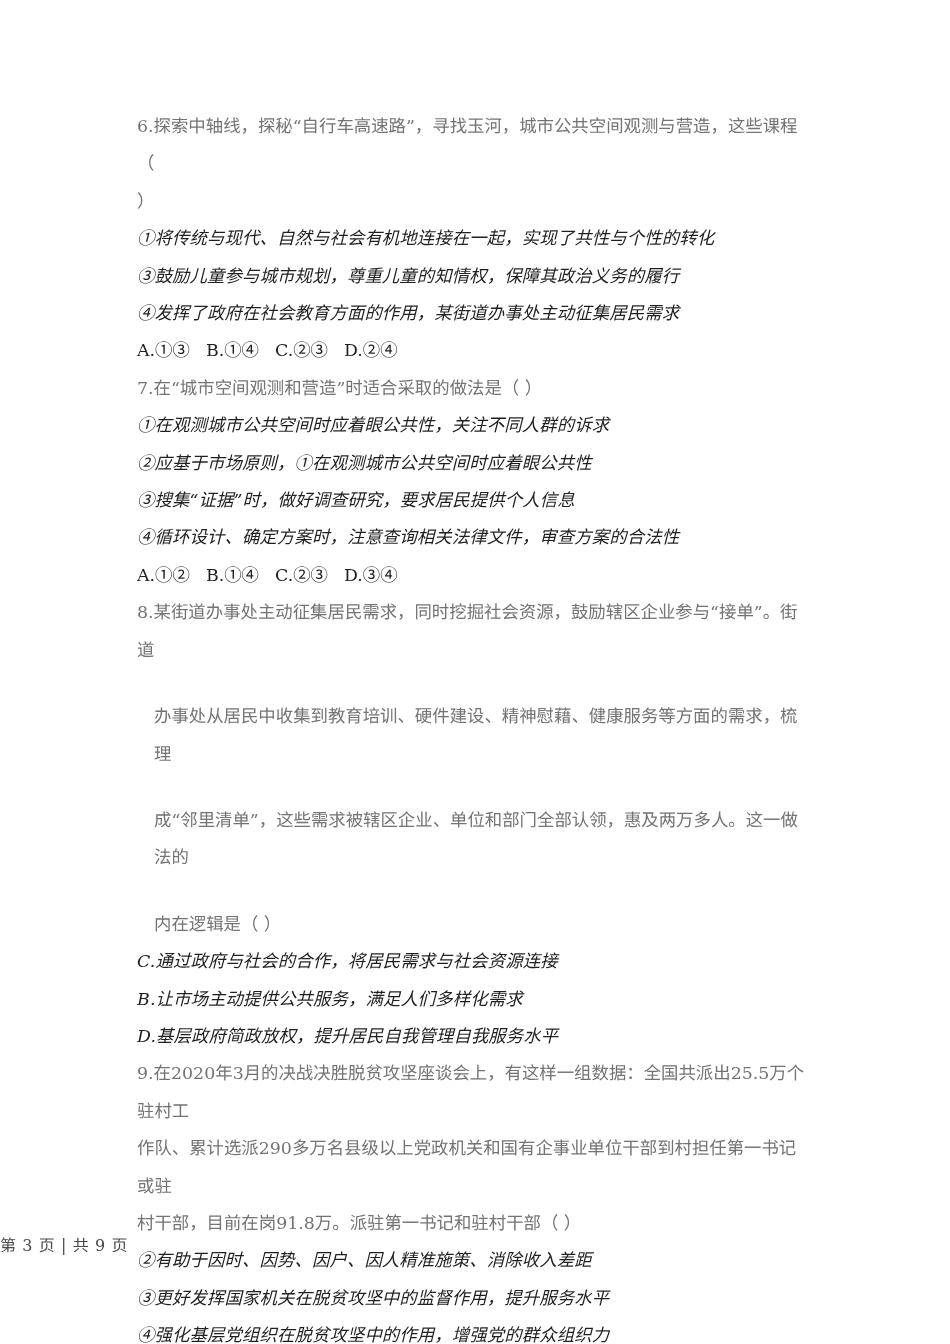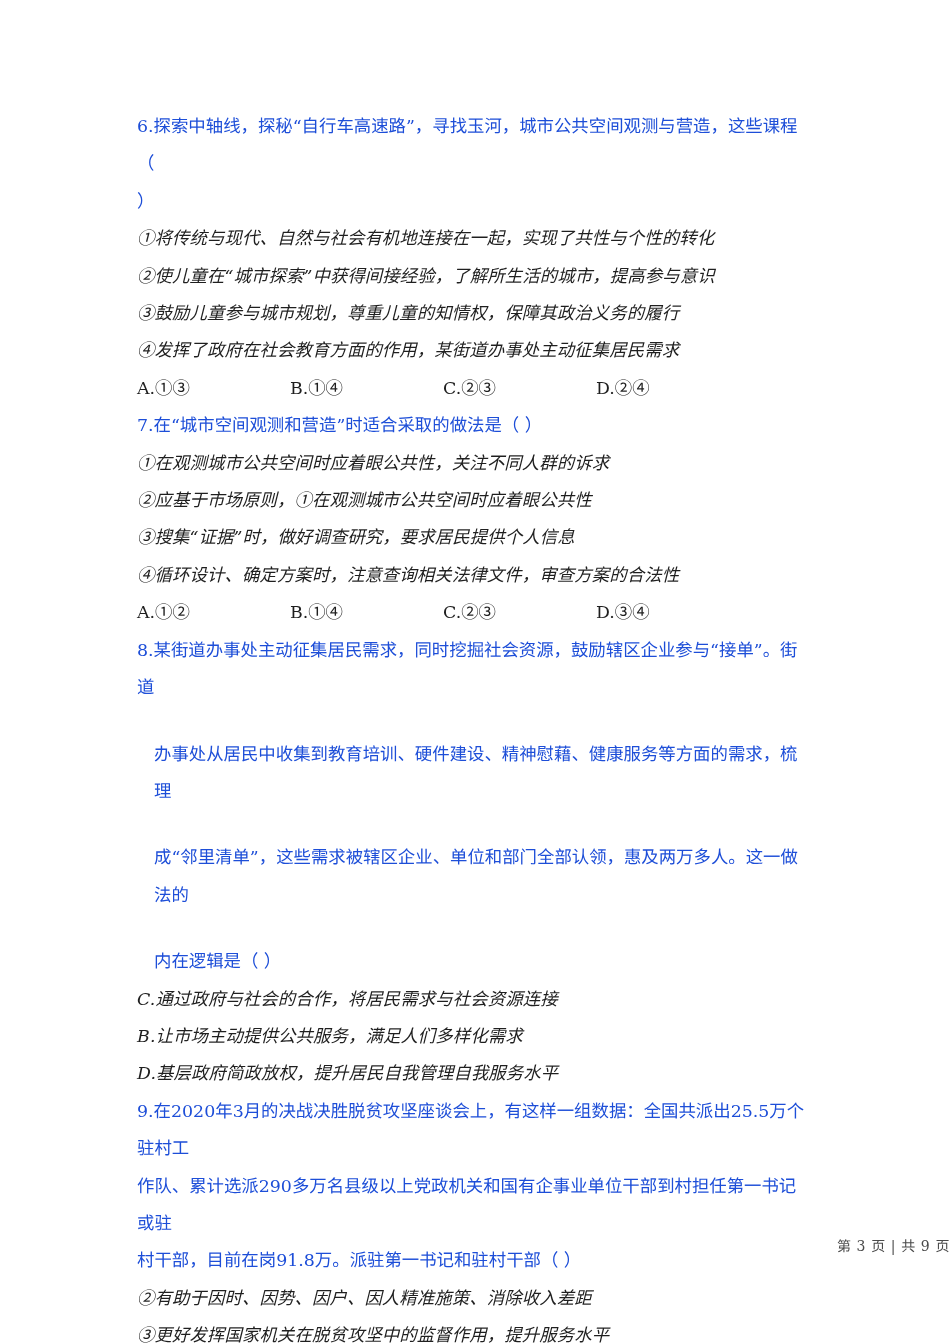--- a/index.html
+++ b/index.html
@@ -41,73 +41,71 @@
     color: #1f1f1f;
     white-space: pre-wrap;
     word-break: break-all;
     font-style: italic;
   }
 
   
   .q-stem {
     font-size: 17.4px;
     line-height: 37.4px;
-    color: #1d4ed8;
+    color: #737373;
   }
 
   
   .indent-1 {
     padding-left: 17px;
     margin-top: 29px;
   }
 
   
   .opt-row {
     font-size: 17.4px;
     line-height: 37.4px;
     color: #1f1f1f;
     display: flex;
     flex-direction: row;
     align-items: center;
-    gap: 44px;
   }
   .opt-row .opt {
     display: inline-block;
   }
   .opt-row .opt + .opt {
-    margin-left: 56px;
+    margin-left: 16px;
   }
 
   
 
   .footer {
     position: absolute;
     left: 0;
     top: 1236px;
     width: 950px;
-    text-align: right;
-    font-size: 14px;
+    text-align: left;
+    font-size: 16px;
     line-height: 20px;
     color: #4a4a4a;
     letter-spacing: 0.6px;
     font-family: "DejaVu Serif", "Liberation Serif", serif;
   }
 </style>
 </head>
 <body>
 
 <div class="page">
 
   <div class="content">
 
     <div>
       <div class="q-stem">6.探索中轴线，探秘“自行车高速路”，寻找玉河，城市公共空间观测与营造，这些课程（</div>
       <div class="q-stem">）</div>
       <div class="line">①将传统与现代、自然与社会有机地连接在一起，实现了共性与个性的转化</div>
-      <div class="line">②使儿童在“城市探索”中获得间接经验，了解所生活的城市，提高参与意识</div>
       <div class="line">③鼓励儿童参与城市规划，尊重儿童的知情权，保障其政治义务的履行</div>
       <div class="line">④发挥了政府在社会教育方面的作用，某街道办事处主动征集居民需求</div>
       <div class="opt-row">
         <span class="opt">A.①③</span>
         <span class="opt">B.①④</span>
         <span class="opt">C.②③</span>
         <span class="opt">D.②④</span>
       </div>
     </div>
 

